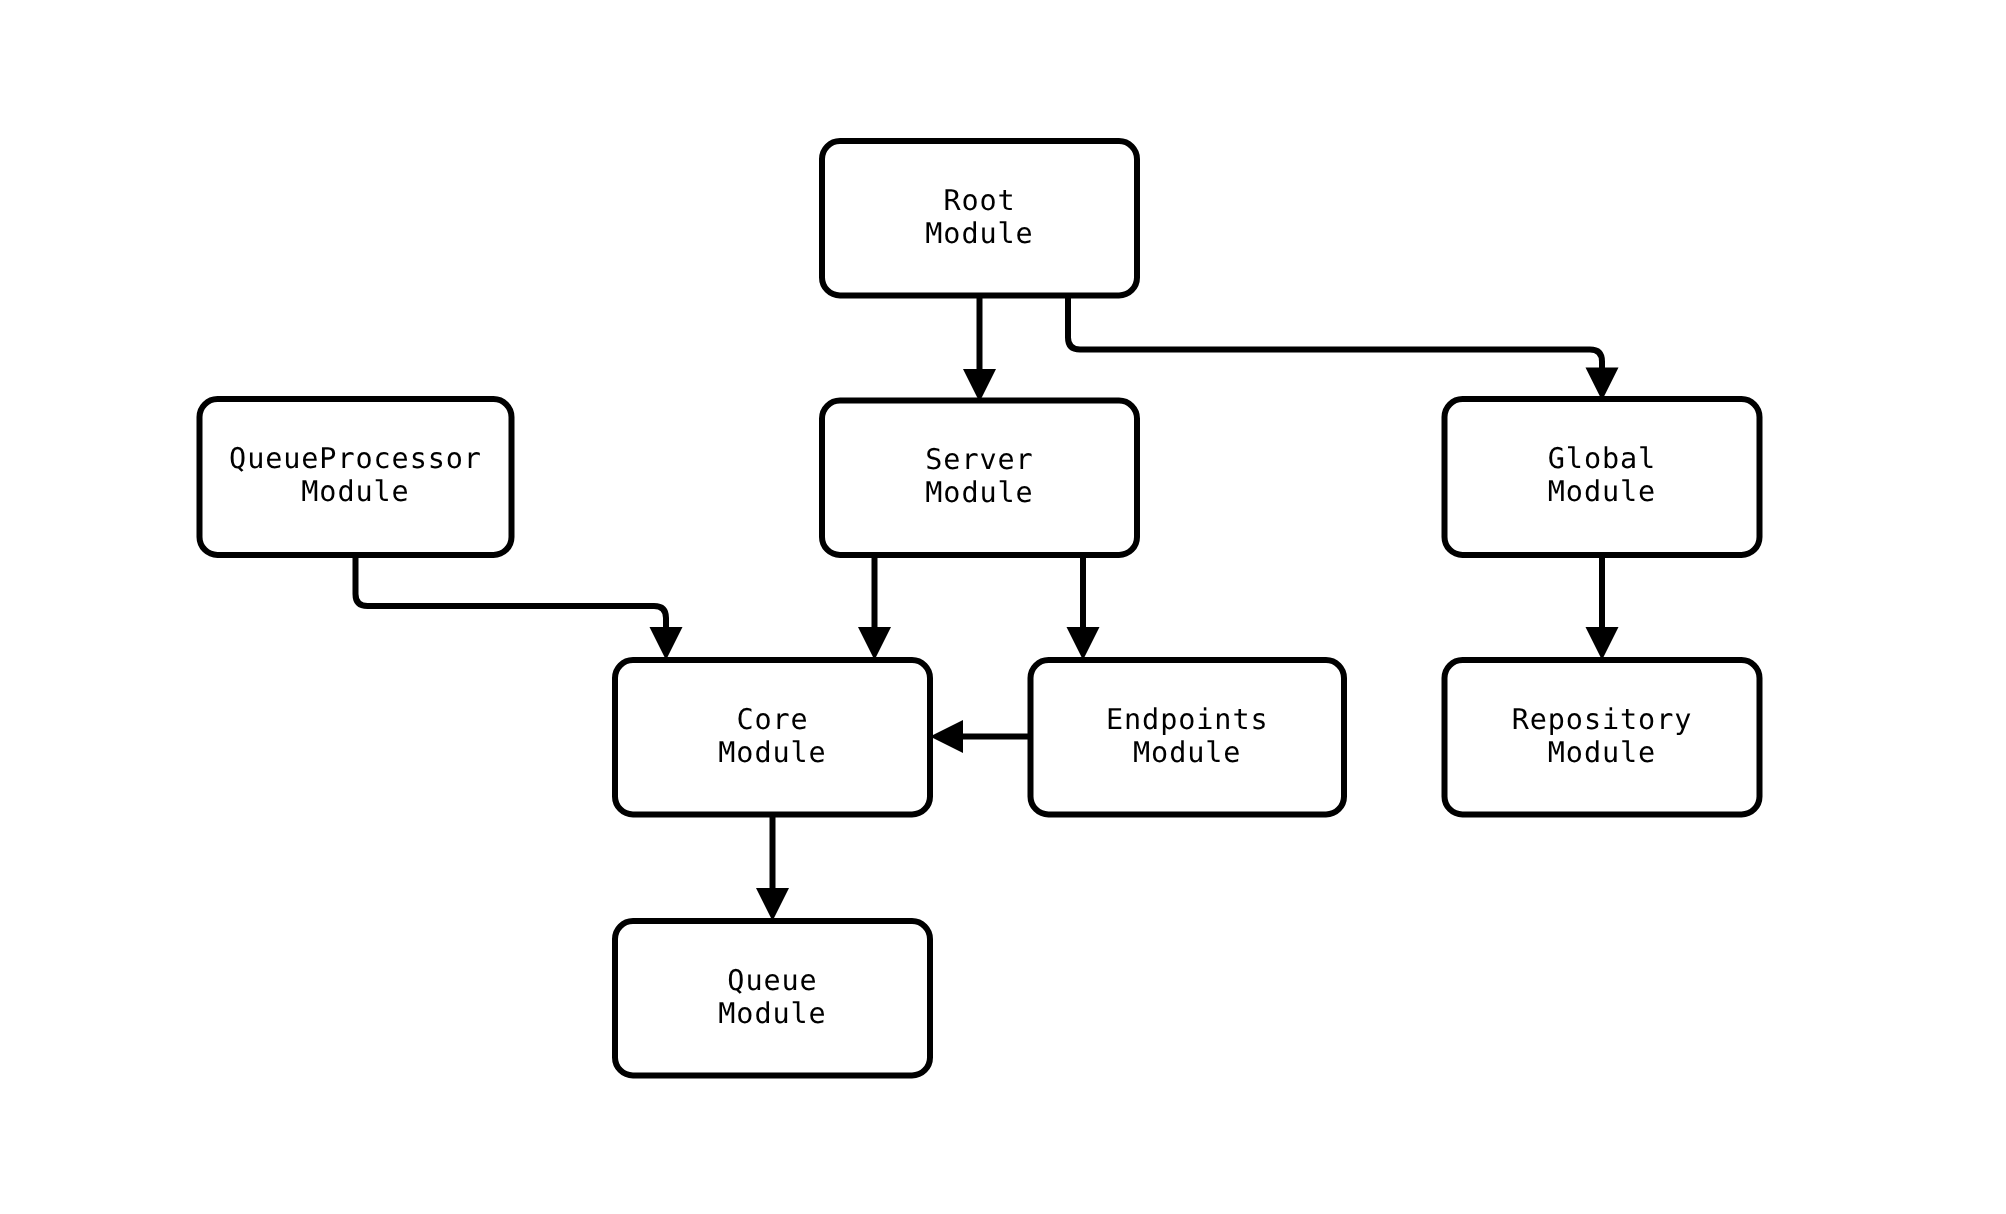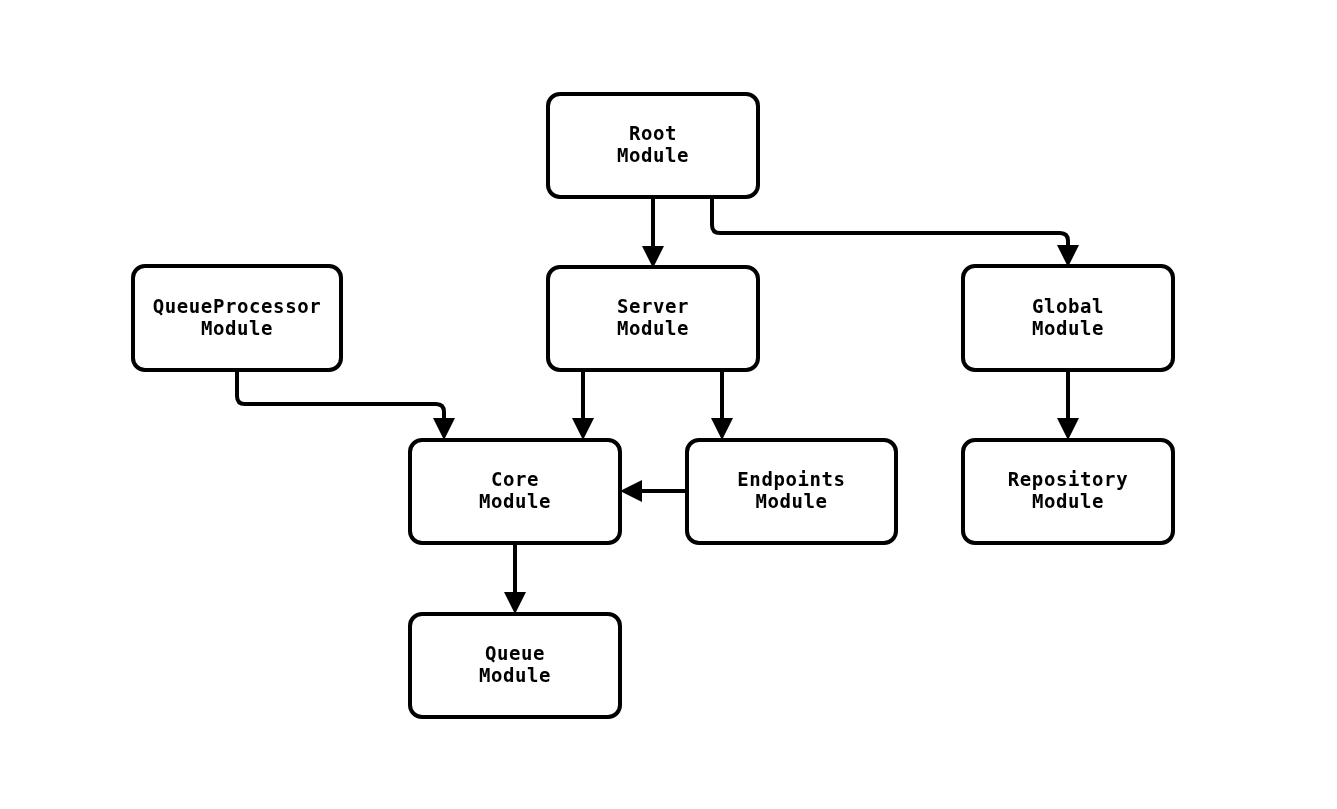--- a/index.html
+++ b/index.html
@@ -12,21 +12,20 @@
     width: 1337px;
     height: 809px;
     overflow: hidden;
     font-family: "DejaVu Sans Mono", "Liberation Mono", monospace;
   }
   #diagram-canvas {
     position: relative;
     width: 1069px;
     height: 809px;
     background: #ffffff;
-    font-weight: bold;
   }
   svg.diagram-svg {
     position: absolute;
     top: 0;
     left: 0;
     width: 1337px;
     height: 809px;
     display: block;
   }
   .node-box {

